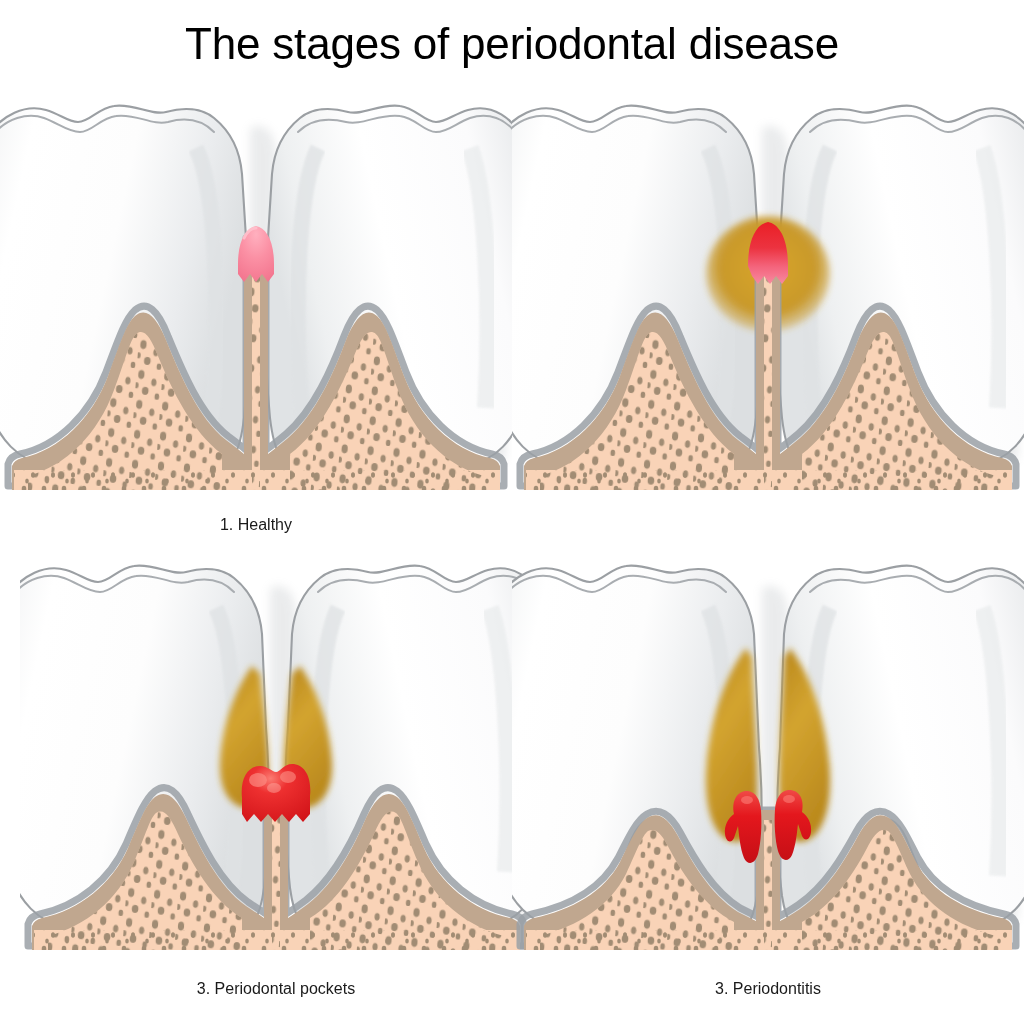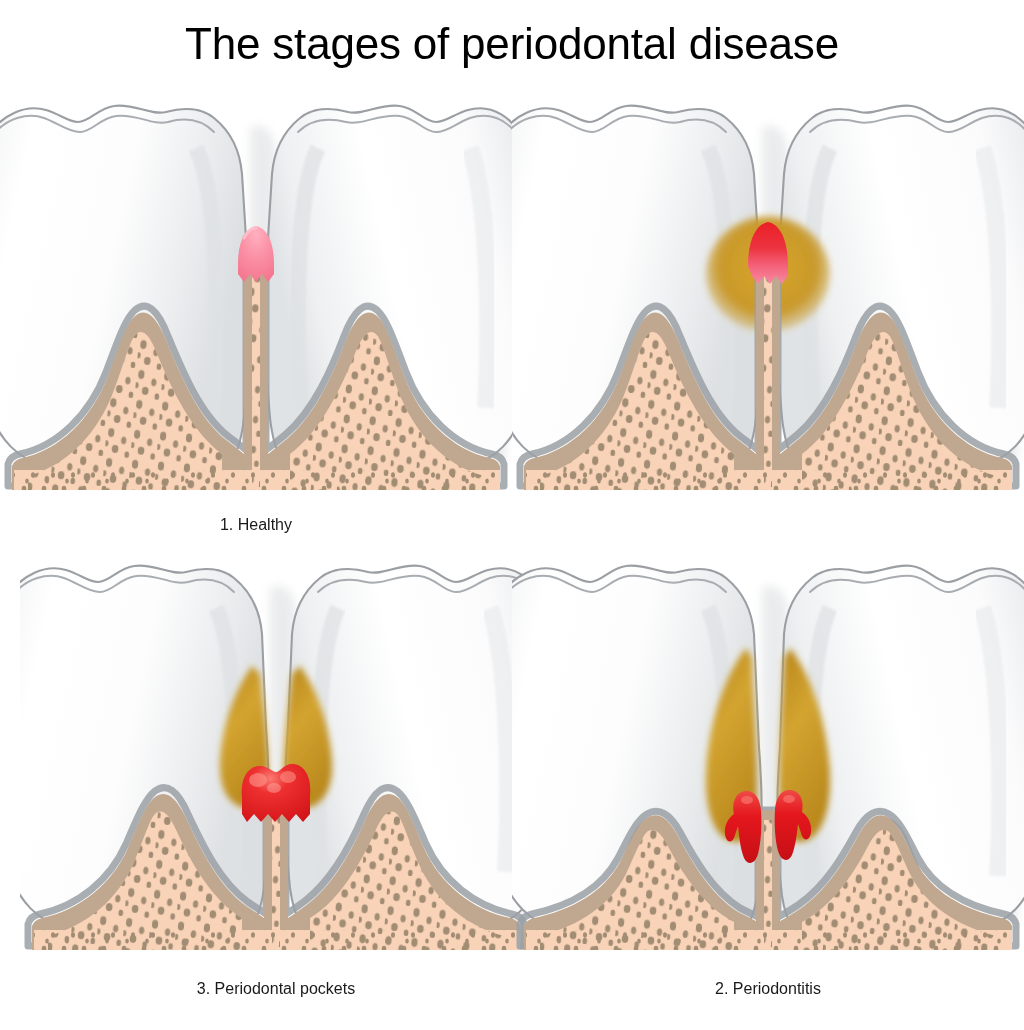--- a/index.html
+++ b/index.html
@@ -527,14 +527,14 @@
                  C212,278 216,270 222,266 Z" fill="url(#bloodGrad)"></path>
         <path d="M290,264 C293,250 286,241 276,242 C268,243 264,251 263,261
                  C262,276 263,292 266,303 C269,313 276,315 280,307
                  C284,297 285,284 286,276 L290,288 C293,294 298,292 299,284
                  C300,276 296,268 290,264 Z" fill="url(#bloodGrad)"></path>
         <ellipse cx="235" cy="252" rx="6" ry="4" fill="#fb7d76" opacity="0.6"></ellipse>
         <ellipse cx="277" cy="251" rx="6" ry="4" fill="#fb7d76" opacity="0.6"></ellipse>
       </g>
     </svg>
   </div>
-  <div class="panel-caption">2. Periodontitis</div>
+  <div class="panel-caption">3. Periodontitis</div>
 </div>
 
 </body></html>

